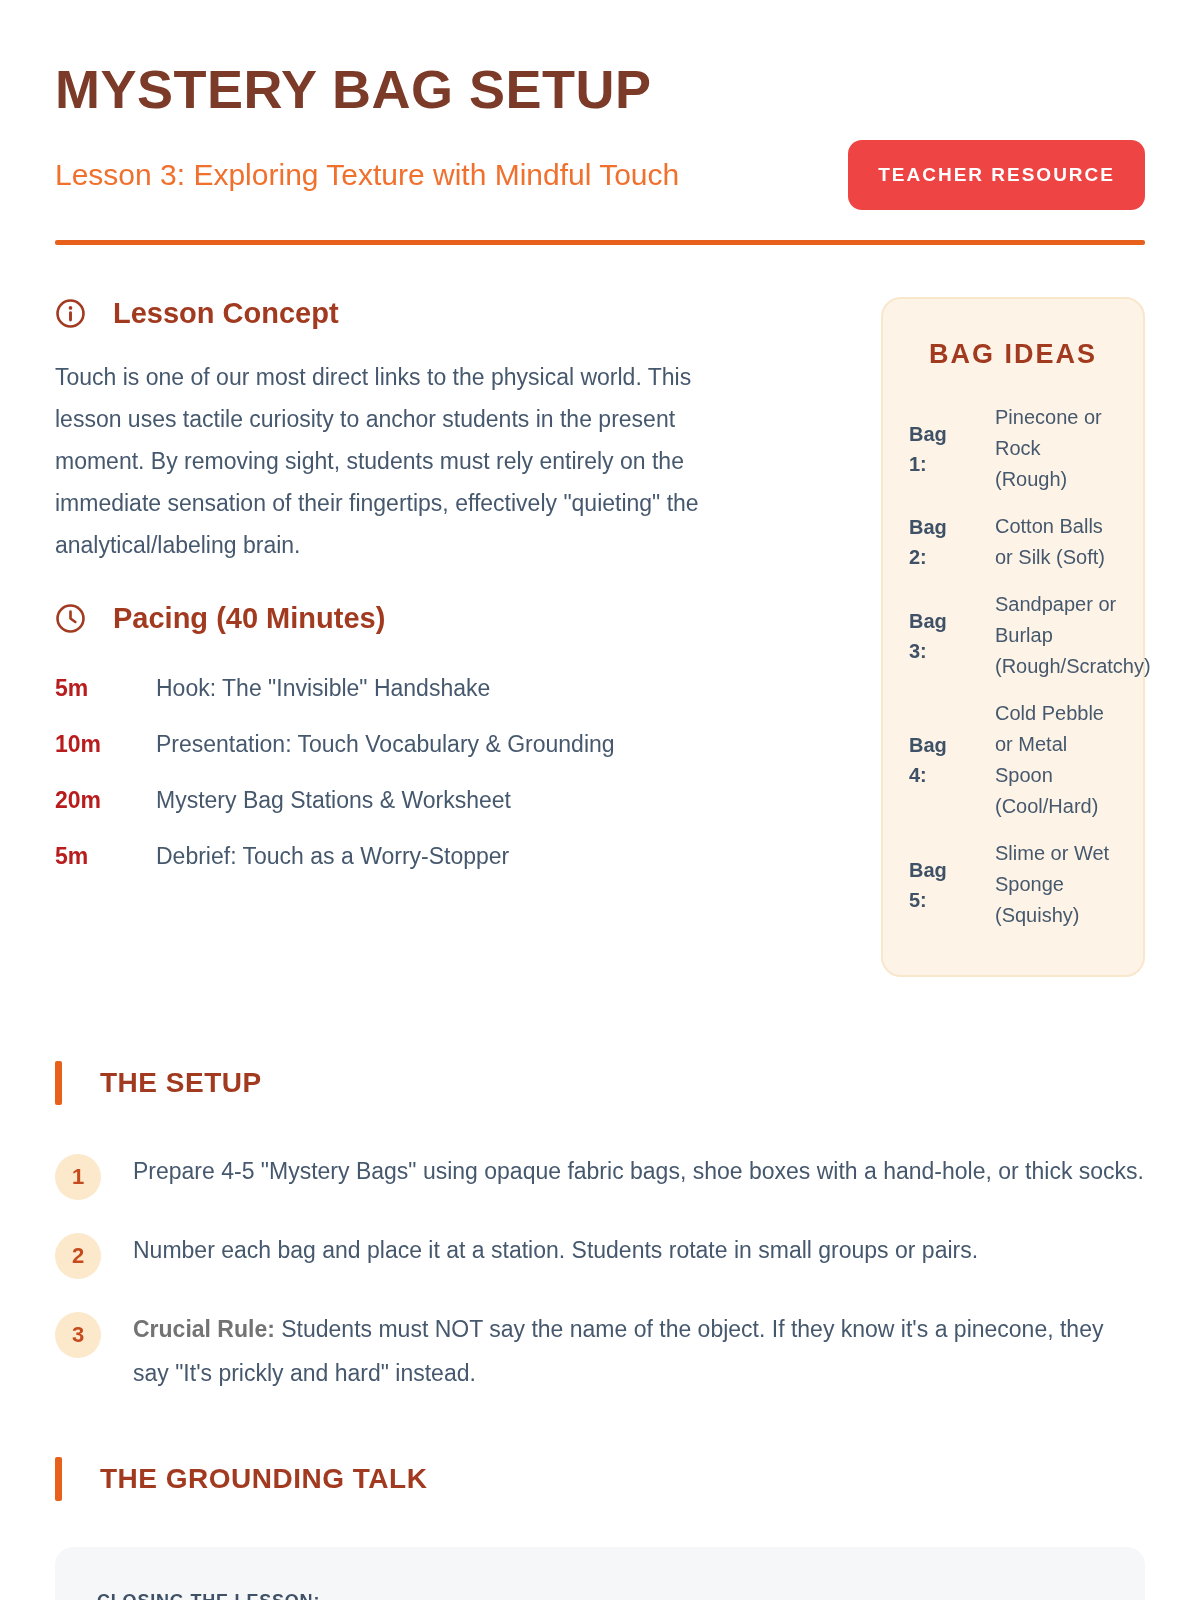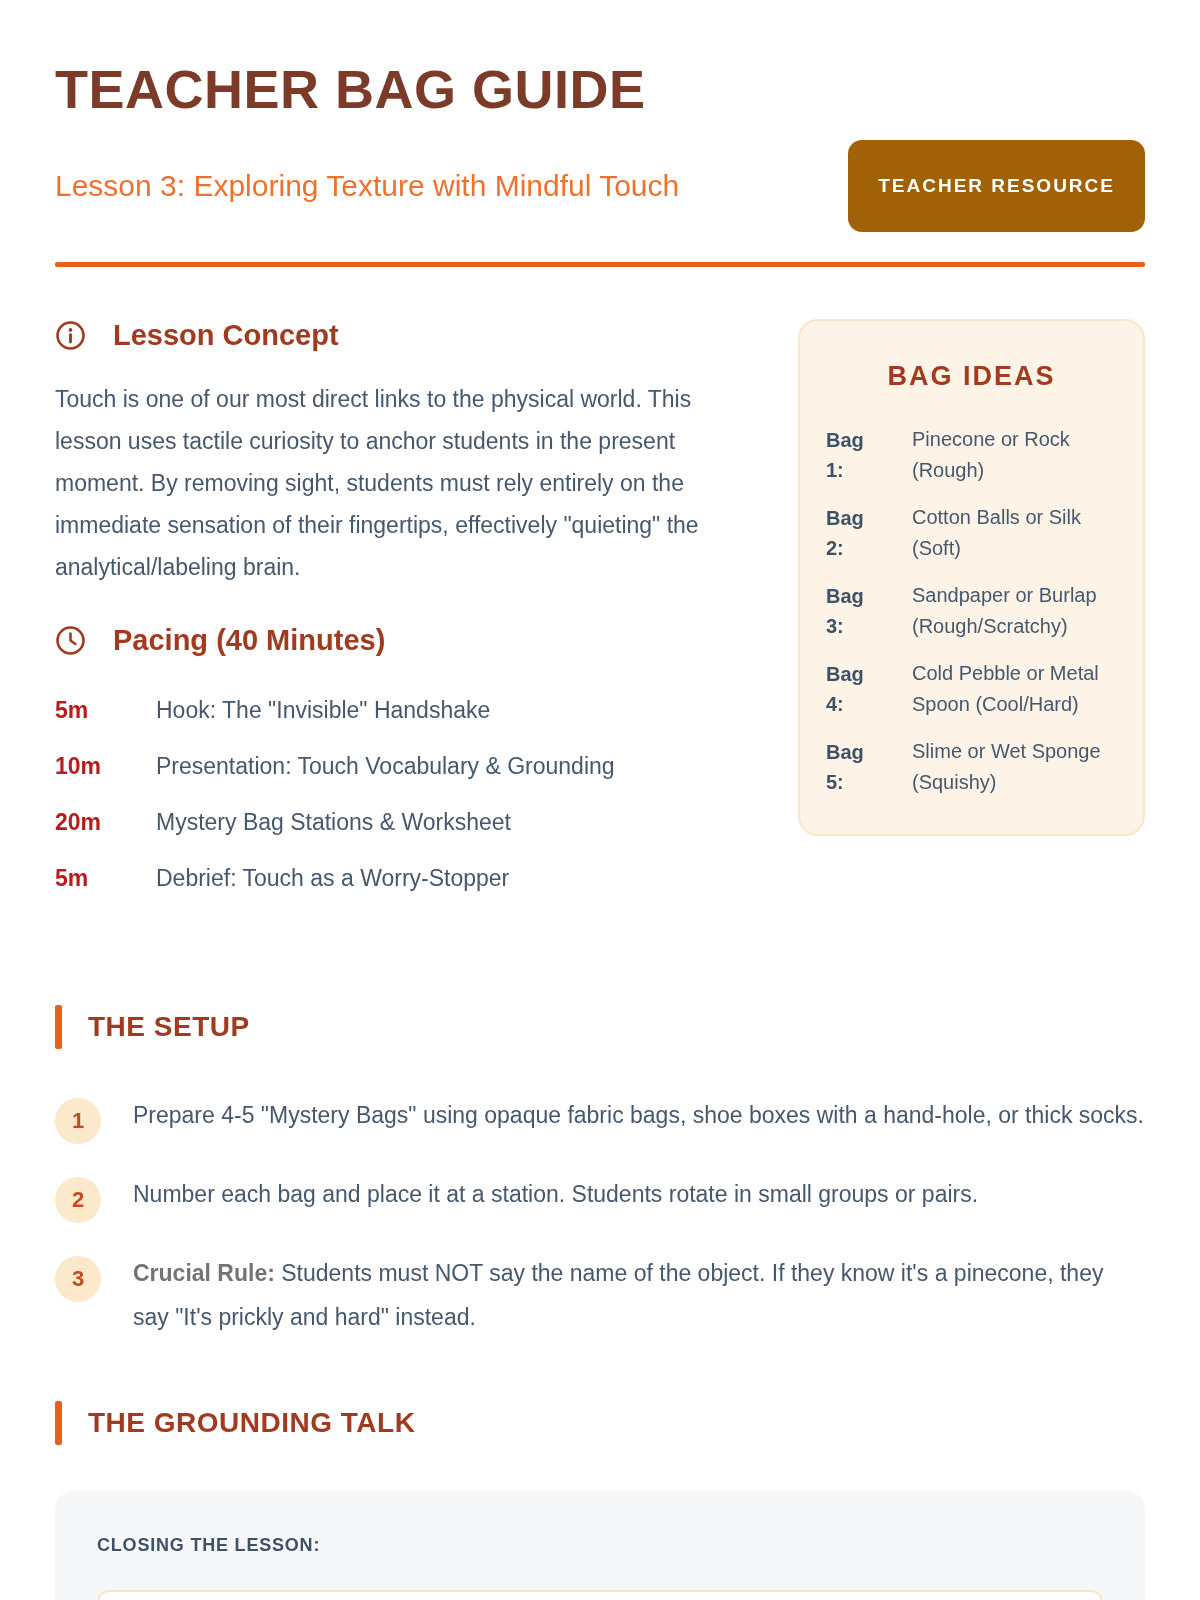--- a/index.html
+++ b/index.html
@@ -4,50 +4,50 @@
 <style>
   * { margin:0; padding:0; box-sizing:border-box; }
   html,body { width:1200px; height:1600px; overflow:hidden; background:#ffffff;
     font-family:"Liberation Sans", sans-serif; color:#46586d; }
   .page { padding:52px 55px 0; }
 
   
   .title { font-size:54px; font-weight:bold; color:#7c3b28; letter-spacing:0.5px; margin:6px 0 20px; }
   .subtitle-row { display:flex; align-items:center; justify-content:space-between; }
   .subtitle { font-size:30px; color:#f0702e; }
-  .badge { background:#a16207; color:#ffffff; font-weight:bold; font-size:19px;
-    letter-spacing:2px; padding:35px 30px; border-radius:14px; white-space:nowrap; }
+  .badge { background:#ef4444; color:#ffffff; font-weight:bold; font-size:19px;
+    letter-spacing:2px; padding:24px 30px; border-radius:14px; white-space:nowrap; }
   .divider { height:5px; background:#e8611c; margin-top:30px; border-radius:2px; }
 
   
   .columns { display:flex; gap:48px; margin-top:52px; }
   .main-col { flex:1; min-width:0; }
 
   .h2 { display:flex; align-items:center; gap:27px; color:#a23a20; font-size:29px; font-weight:bold; }
   .h2 svg { display:block; }
   .para { font-size:23px; line-height:42px; margin-top:26px; max-width:705px; }
 
   .pacing-h2 { margin-top:36px; }
   .pacing-list { margin-top:40px; }
   .pacing-row { display:flex; margin-bottom:29px; font-size:23px; }
   .pacing-time { width:101px; flex-shrink:0; font-weight:bold; color:#b91c1c; }
   .pacing-label { color:#46586d; }
 
   
-  .sidebar { width:347px; flex-shrink:0; background:#fdf4e7; border:2px solid #f9e7cb;
-    border-radius:20px; padding:40px 26px 20px; align-self:flex-start; }
+  .sidebar { width:264px; flex-shrink:0; background:#fdf4e7; border:2px solid #f9e7cb;
+    border-radius:20px; padding:40px 26px 28px; align-self:flex-start; }
   .sidebar-title { text-align:center; color:#a23a20; font-weight:bold; font-size:27px;
     letter-spacing:2px; margin-bottom:32px; }
   .bag-row { display:flex; align-items:center; gap:28px; margin-bottom:16px; font-size:20px; }
   .bag-label { width:58px; flex-shrink:0; font-weight:bold; line-height:30px; color:#3f5166; }
   .bag-value { flex:1; line-height:31px; }
 
   
   .section { margin-top:84px; }
-  .section-heading { display:flex; align-items:center; gap:26px; }
+  .section-heading { display:flex; align-items:center; gap:38px; }
   .section-bar { width:7px; height:44px; background:#e8611c; border-radius:2px; flex-shrink:0; }
   .section-title { color:#a23a20; font-size:28px; font-weight:bold; letter-spacing:0.5px; }
 
   .steps { margin-top:44px; }
   .step { display:flex; align-items:flex-start; margin-bottom:28px; }
   .step-num { width:46px; height:46px; border-radius:50%; background:#fce8cb; color:#c54a1d;
     font-weight:bold; font-size:22px; display:flex; align-items:center; justify-content:center;
     margin-right:32px; flex-shrink:0; margin-top:5px; }
   .step-text { font-size:23px; line-height:44px; }
   .step-lead { font-weight:bold; color:#737373; }
@@ -57,21 +57,21 @@
   .closing-label { font-size:18px; font-weight:bold; letter-spacing:0.8px; color:#3f5166; }
   .quote-box { margin-top:34px; background:#ffffff; border:2px solid #fae3c6; border-radius:12px;
     padding:36px 28px; }
 </style>
 </head>
 <body>
 
 <div class="page">
 
   <div>
-    <h1 class="title">TEACHER BAG GUIDE</h1>
+    <h1 class="title">MYSTERY BAG SETUP</h1>
     <div class="subtitle-row">
       <div class="subtitle">Lesson 3: Exploring Texture with Mindful Touch</div>
       <div class="badge">TEACHER RESOURCE</div>
     </div>
     <div class="divider"></div>
   </div>
 
   <div class="columns">
 
     <div class="main-col">

